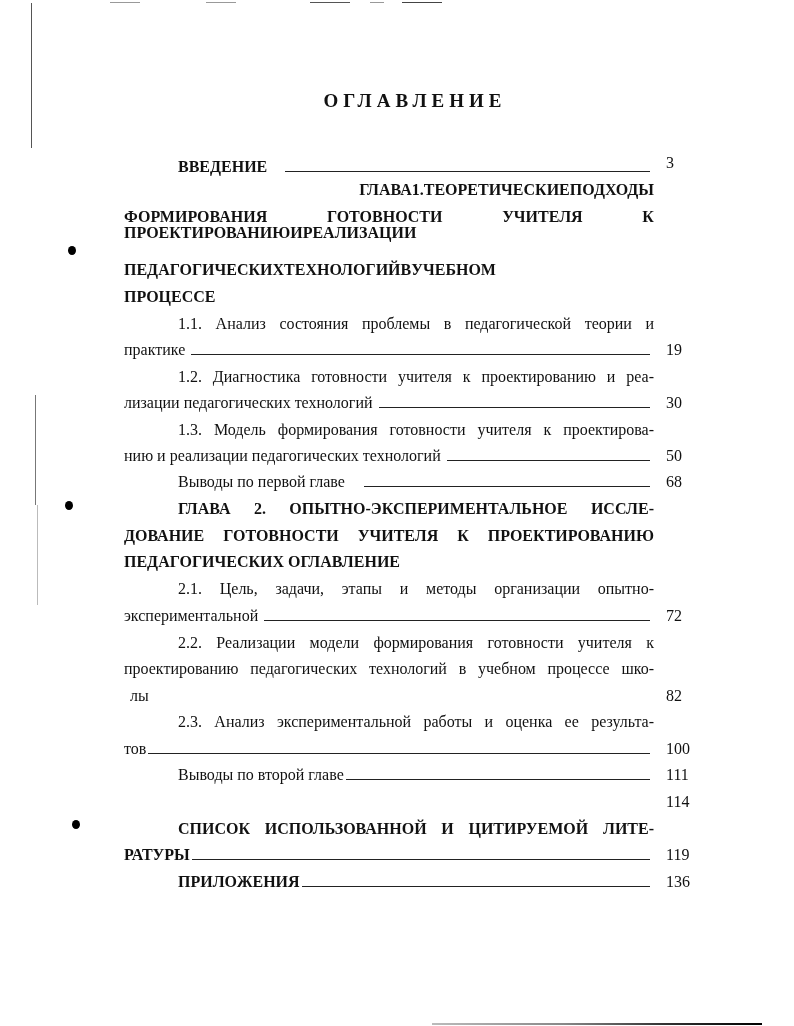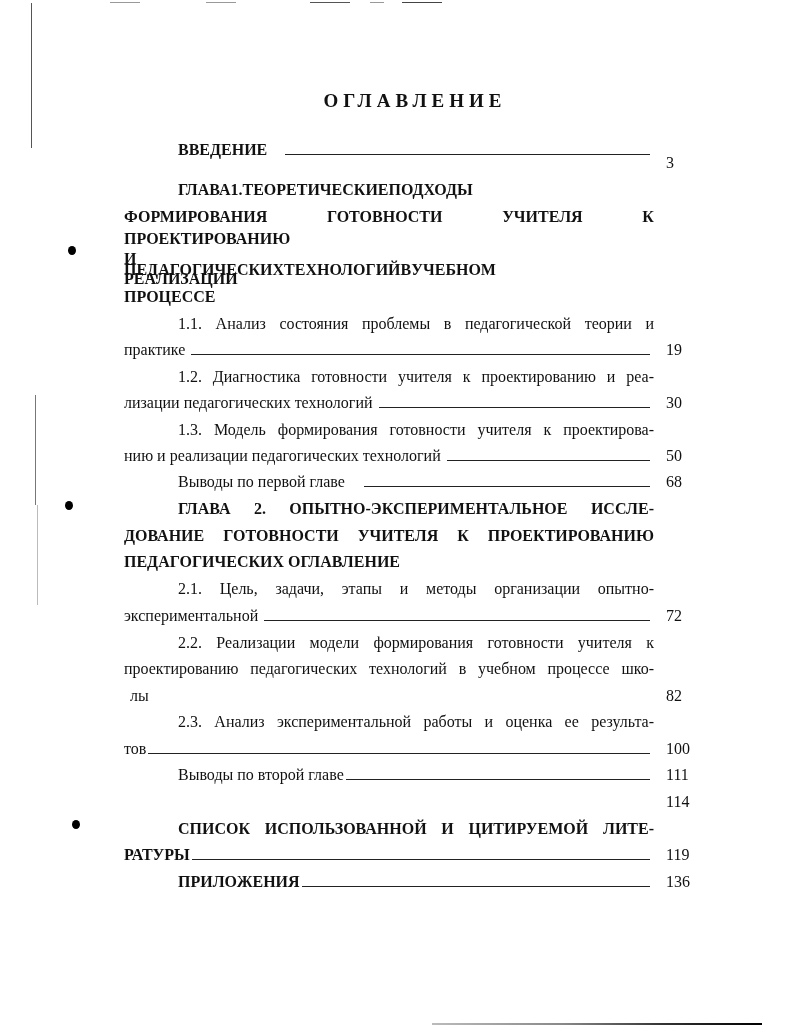--- a/index.html
+++ b/index.html
@@ -41,39 +41,39 @@
   <div class="top-dash" style="left:310px;width:40px;background:#555;"></div>
   <div class="top-dash" style="left:370px;width:14px;"></div>
   <div class="top-dash" style="left:402px;width:40px;background:#444;"></div>
   <div class="blot" style="left:68px;top:246px;"></div>
   <div class="blot" style="left:65px;top:501px;"></div>
   <div class="blot" style="left:72px;top:820px;"></div>
   <div class="bottom-line"></div>
 
   <div class="title">ОГЛАВЛЕНИЕ</div>
 
-  <div class="line bold indent row-flex" style="top:140px;gap:16px;">
+  <div class="line bold indent row-flex" style="top:157px;gap:16px;">
     <span>ВВЕДЕНИЕ</span>
     <span class="fill"></span>
   </div>
   <div class="pnum" style="top:153px;">3</div>
 
-  <div class="line bold row-flex" style="top:180px;padding-left:54px;box-sizing:border-box;justify-content:flex-start;">
+  <div class="line bold row-flex" style="top:180px;padding-left:54px;box-sizing:border-box;justify-content:flex-end;">
     <span>ГЛАВА</span>
     <span>1.</span>
     <span>ТЕОРЕТИЧЕСКИЕ</span>
     <span>ПОДХОДЫ</span>
   </div>
   <div class="line bold row-flex" style="top:207px;justify-content:space-between;">
     <span>ФОРМИРОВАНИЯ</span>
     <span>ГОТОВНОСТИ</span>
     <span>УЧИТЕЛЯ</span>
     <span>К</span>
   </div>
-  <div class="line bold row-flex" style="top:229px;justify-content:flex-end;flex-direction:column;">
+  <div class="line bold row-flex" style="top:223px;justify-content:flex-start;">
     <span>ПРОЕКТИРОВАНИЮ</span>
     <span>И</span>
     <span>РЕАЛИЗАЦИИ</span>
   </div>
   <div class="line bold row-flex" style="top:260px;justify-content:flex-start;">
     <span>ПЕДАГОГИЧЕСКИХ</span>
     <span>ТЕХНОЛОГИЙ</span>
     <span>В</span>
     <span>УЧЕБНОМ</span>
   </div>

